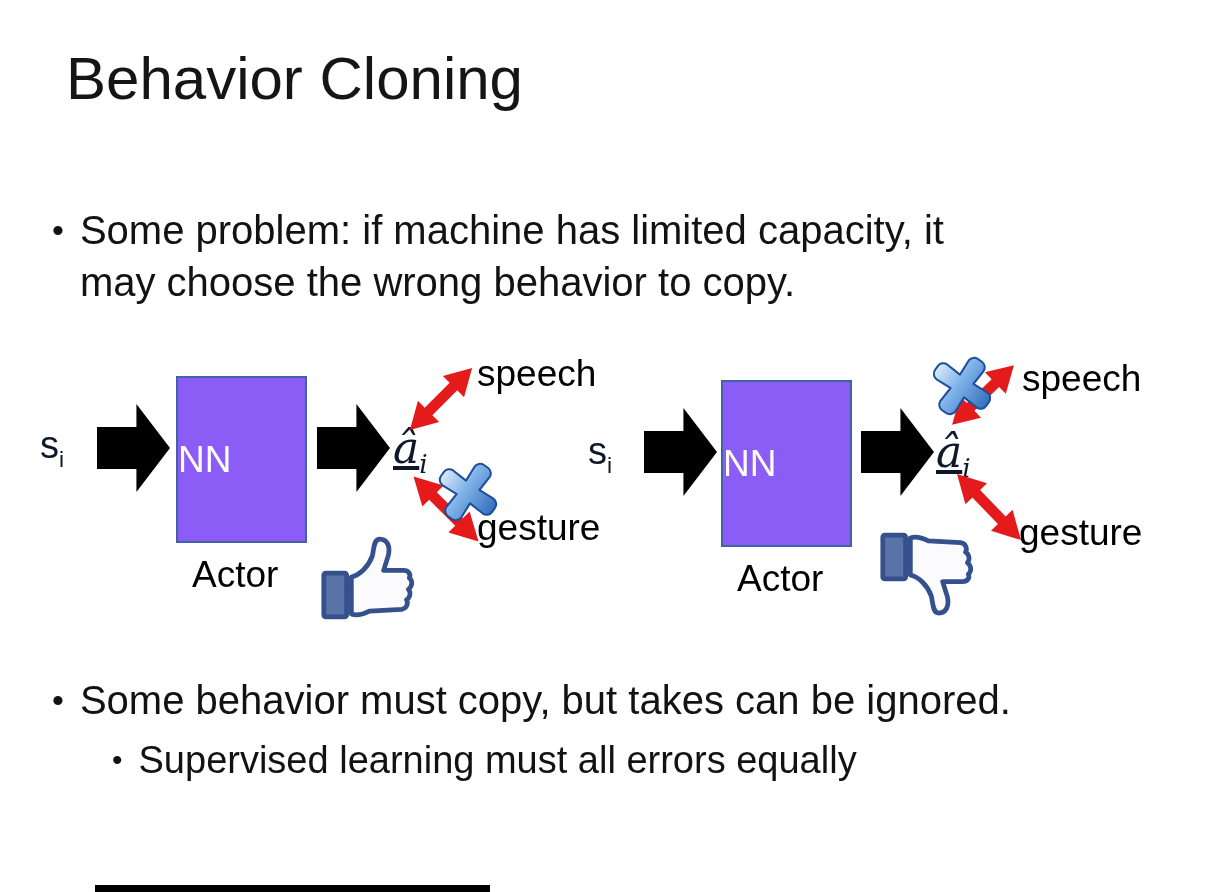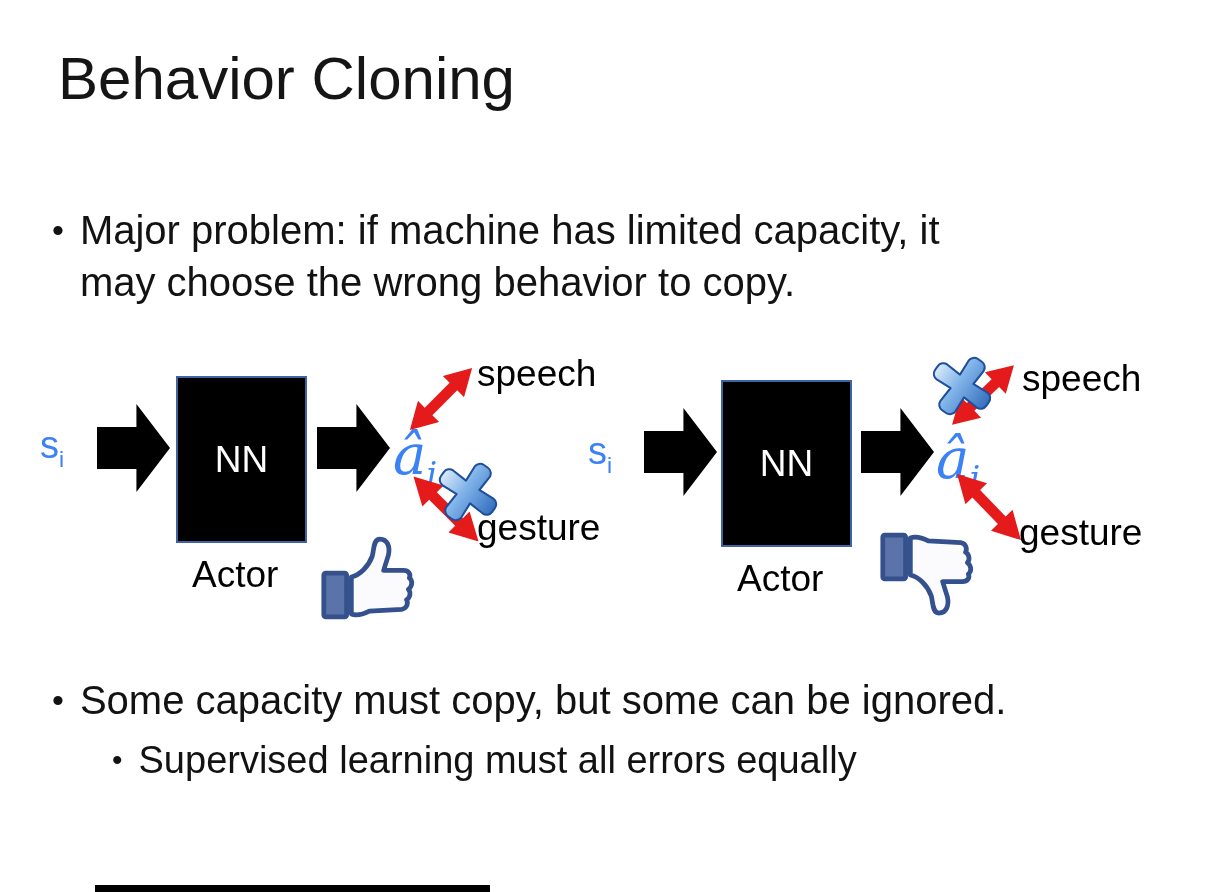--- a/index.html
+++ b/index.html
@@ -2,38 +2,38 @@
 <html><head>
 <meta charset="utf-8">
 <style>
   html,body{margin:0;padding:0;background:#ffffff;}
   #slide{
     position:relative;width:1210px;height:892px;background:#ffffff;
     overflow:hidden;font-family:"Liberation Sans",sans-serif;color:#111111;
   }
   
   .title{
-    position:absolute;left:58px;top:44px;margin:0;
+    position:absolute;left:66px;top:44px;margin:0;
     font-size:60px;font-weight:300;letter-spacing:0px;color:#151515;
     font-family:"Liberation Sans",sans-serif;
   }
   
   .bullet{position:absolute;display:flex;align-items:flex-start;font-size:40px;line-height:1.3;color:#121212;}
   .bullet .marker{flex:0 0 auto;margin-right:16px;font-size:34px;line-height:1.53;}
   .bullet.sub{font-size:38px;}
   .bullet.sub .marker{font-size:30px;line-height:1.62;}
   
-  .sym{position:absolute;font-size:38px;color:#3b82f6;}
+  .sym{position:absolute;font-size:38px;color:#0f172a;}
   .sym sub{font-size:0.60em;line-height:0;}
-  .sym.ai{font-family:"DejaVu Serif","Liberation Serif",serif;font-style:italic;font-size:56px;}
+  .sym.ai{font-family:"DejaVu Serif","Liberation Serif",serif;font-style:italic;font-size:44px;text-decoration:underline;}
   .lab{position:absolute;font-size:37px;color:#000000;white-space:nowrap;z-index:4;}
   
   .nnbox{
-    position:absolute;width:131px;height:167px;background:#000000;border:2px solid #3f63a5;
-    box-sizing:border-box;display:flex;align-items:center;justify-content:center;z-index:2;
+    position:absolute;width:131px;height:167px;background:#8b5cf6;border:2px solid #3f63a5;
+    box-sizing:border-box;display:flex;align-items:center;justify-content:flex-start;z-index:2;
   }
   .nnbox span{color:#ffffff;font-size:37px;}
   
   .barrow{
     position:absolute;width:73px;height:88px;background:#000000;z-index:2;
     clip-path:polygon(0 26%,54% 26%,54% 0,100% 50%,54% 100%,54% 74%,0 74%);
   }
   
   .rarrow{
     position:absolute;height:30px;background:#e51a1b;z-index:3;
@@ -46,21 +46,21 @@
 </style>
 </head>
 <body>
 
 <div id="slide">
 
   <h1 class="title">Behavior Cloning</h1>
 
   <div class="bullet" style="left:52px;top:204px;width:980px;">
     <span class="marker">•</span>
-    <span style="max-width:930px;">Major problem: if machine has limited capacity, it may choose the wrong behavior to copy.</span>
+    <span style="max-width:930px;">Some problem: if machine has limited capacity, it may choose the wrong behavior to copy.</span>
   </div>
 
   <div>
     <span class="sym" style="left:40px;top:424px;"><span>s</span><sub>i</sub></span>
 
     <div class="barrow" style="left:97px;top:404px;"></div>
 
     <div class="nnbox" style="left:176px;top:376px;">
       <span>NN</span>
     </div>
@@ -131,21 +131,21 @@
     <span class="lab" style="left:737px;top:558px;">Actor</span>
 
     <svg class="thumb down" style="left:879px;top:529px;" viewBox="0 0 100 96">
       <rect x="4" y="44" width="24" height="46" rx="2" fill="#5a73a9" stroke="#34508d" stroke-width="5"></rect>
       <path d="M33 87 L33 48 C42 46 51 37 55 26 C57 19 56 8 63 8 C71 8 74 16 72 25 L67 41 L88 41 C93 41 96 45 94 49 C98 52 97 58 93 61 C96 64 95 70 91 72 C93 75 92 81 86 82 L52 84 C44 88 38 89 33 87 Z" fill="#fbfbfd" stroke="#34508d" stroke-width="5" stroke-linejoin="round"></path>
     </svg>
   </div>
 
   <div class="bullet" style="left:52px;top:674px;">
     <span class="marker">•</span>
-    <span>Some capacity must copy, but some can be ignored.</span>
+    <span>Some behavior must copy, but takes can be ignored.</span>
   </div>
 
   <div class="bullet sub" style="left:112px;top:736px;">
     <span class="marker">•</span>
     <span>Supervised learning must all errors equally</span>
   </div>
 
   <div class="bottom-bar"></div>
 
 </div>

